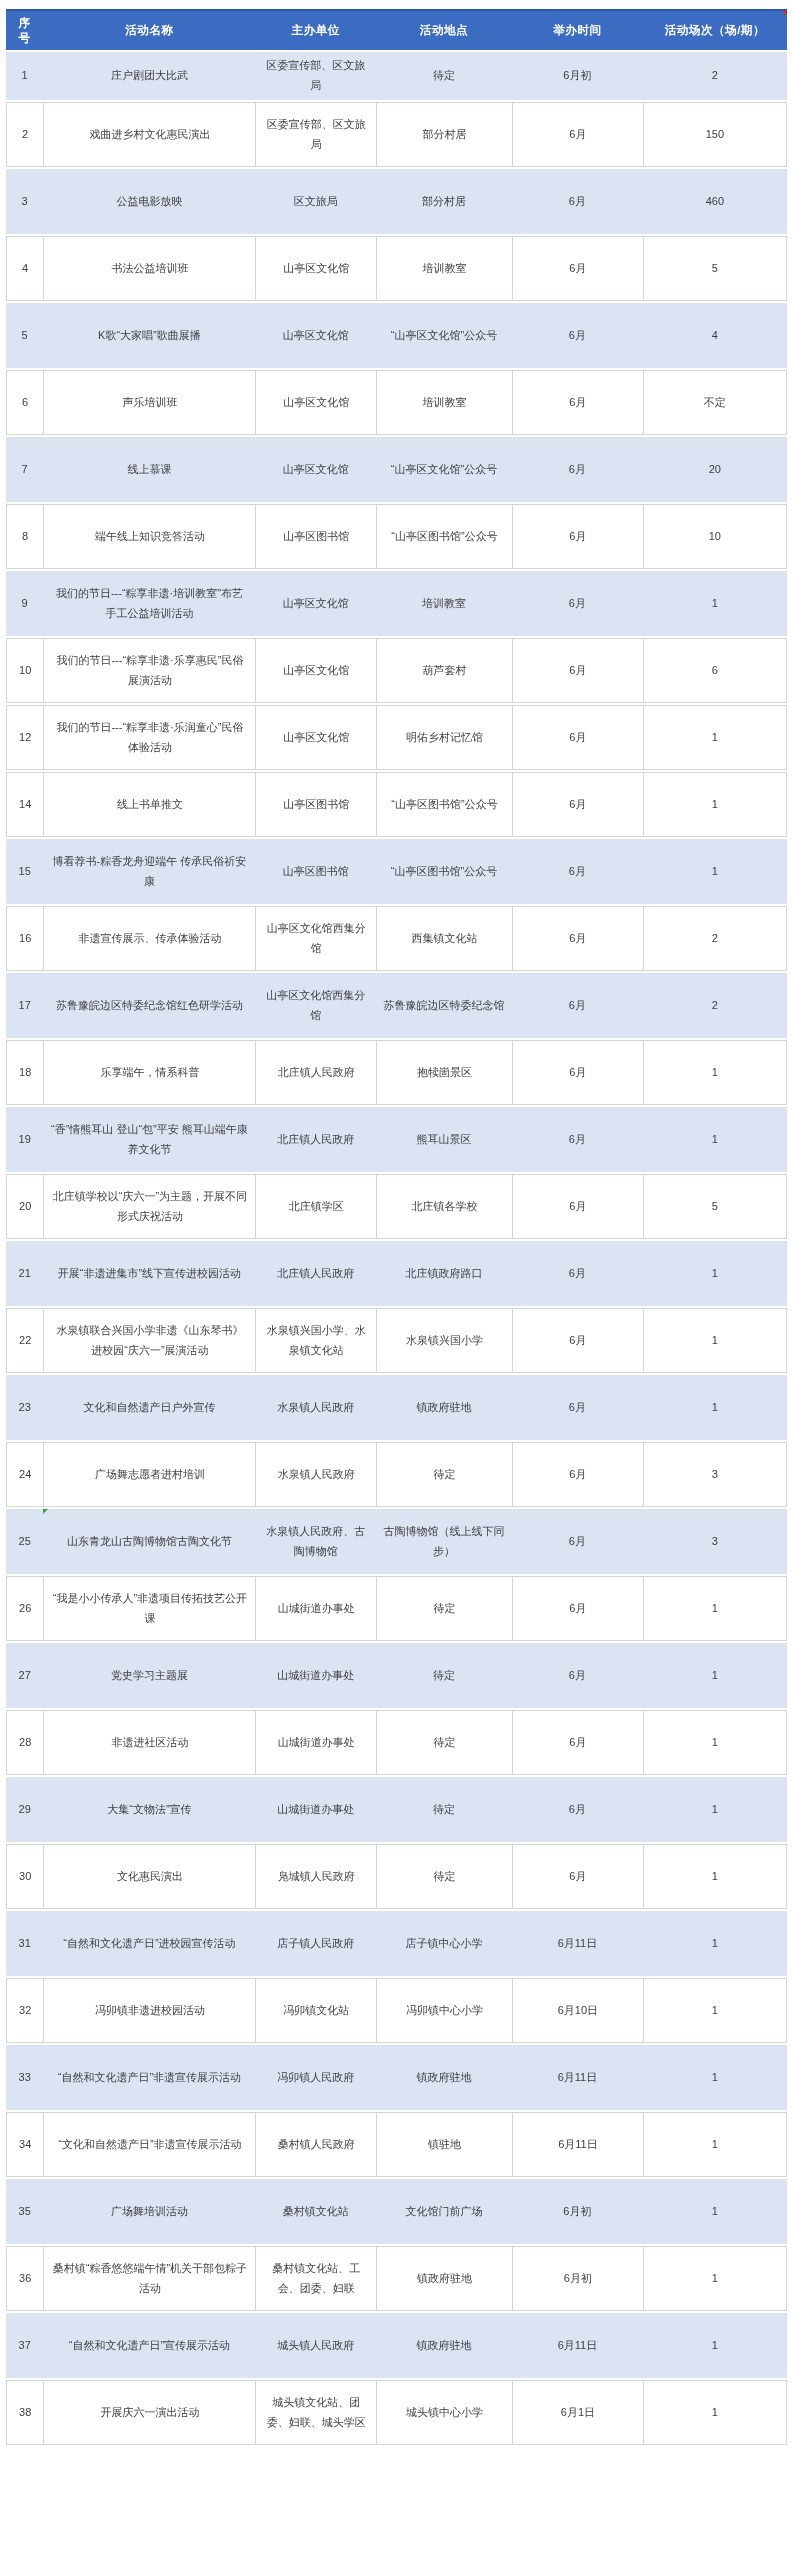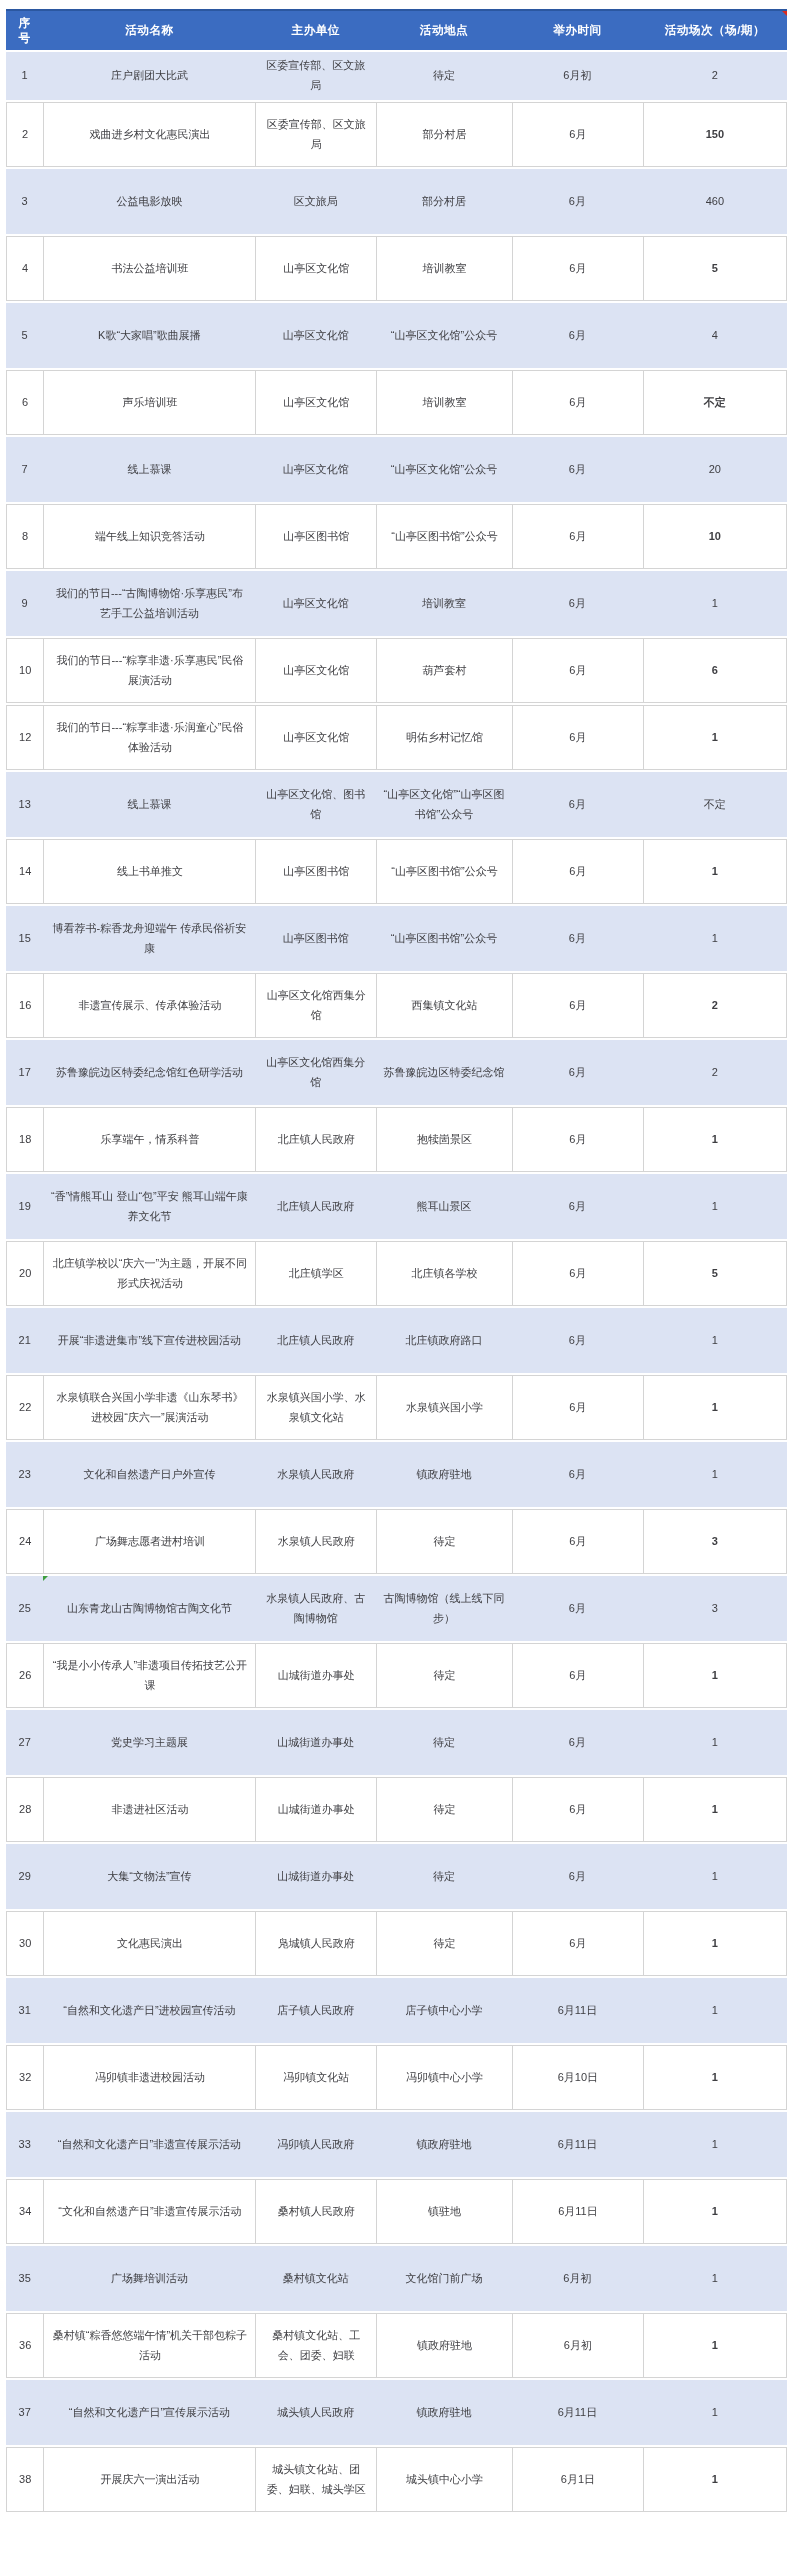--- a/index.html
+++ b/index.html
@@ -61,21 +61,20 @@
     border: none;
   }
   tbody tr.plain td {
     background: var(--row-bg, #ffffff);
     border-top: 0.7px solid var(--grid, #d4d4d4);
     border-bottom: 0.7px solid var(--grid, #d4d4d4);
     border-left: 0.7px solid var(--grid, #d4d4d4);
   }
   tbody tr.plain td:last-child {
     border-right: 0.7px solid var(--grid, #d4d4d4);
-    font-weight: bold;
   }
   .corner-marker {
     position: absolute;
     width: 0;
     height: 0;
     display: block;
   }
   .corner-marker.red {
     top: 0;
     right: 0;
@@ -172,49 +171,41 @@
         <tr class="plain">
           <td>8</td>
           <td>端午线上知识竞答活动</td>
           <td>山亭区图书馆</td>
           <td>“山亭区图书馆”公众号</td>
           <td>6月</td>
           <td>10</td>
         </tr>
         <tr class="alt">
           <td>9</td>
-          <td>我们的节日---“古陶博物馆·乐享惠民”布艺手工公益培训活动</td>
+          <td>我们的节日---“粽享非遗·培训教室”布艺手工公益培训活动</td>
           <td>山亭区文化馆</td>
           <td>培训教室</td>
           <td>6月</td>
           <td>1</td>
         </tr>
         <tr class="plain">
           <td>10</td>
           <td>我们的节日---“粽享非遗·乐享惠民”民俗展演活动</td>
           <td>山亭区文化馆</td>
           <td>葫芦套村</td>
           <td>6月</td>
           <td>6</td>
         </tr>
         <tr class="plain">
           <td>12</td>
           <td>我们的节日---“粽享非遗·乐润童心”民俗体验活动</td>
           <td>山亭区文化馆</td>
           <td>明佑乡村记忆馆</td>
           <td>6月</td>
           <td>1</td>
-        </tr>
-        <tr class="alt">
-          <td>13</td>
-          <td>线上慕课</td>
-          <td>山亭区文化馆、图书馆</td>
-          <td>“山亭区文化馆”“山亭区图书馆”公众号</td>
-          <td>6月</td>
-          <td>不定</td>
         </tr>
         <tr class="plain">
           <td>14</td>
           <td>线上书单推文</td>
           <td>山亭区图书馆</td>
           <td>“山亭区图书馆”公众号</td>
           <td>6月</td>
           <td>1</td>
         </tr>
         <tr class="alt">

